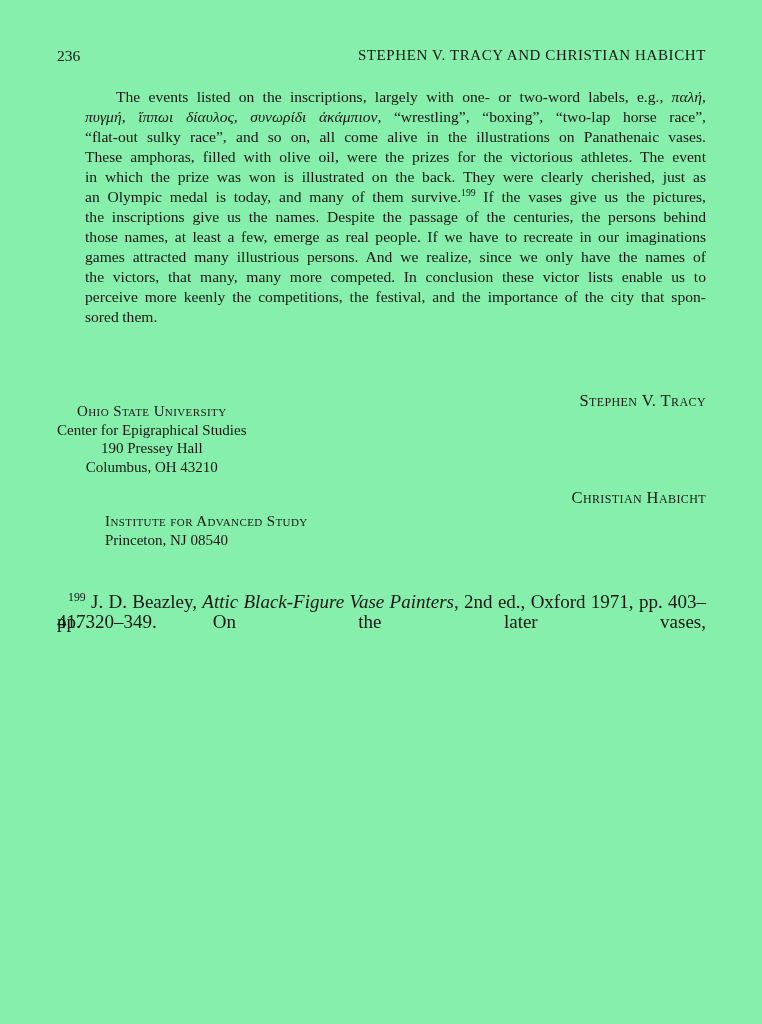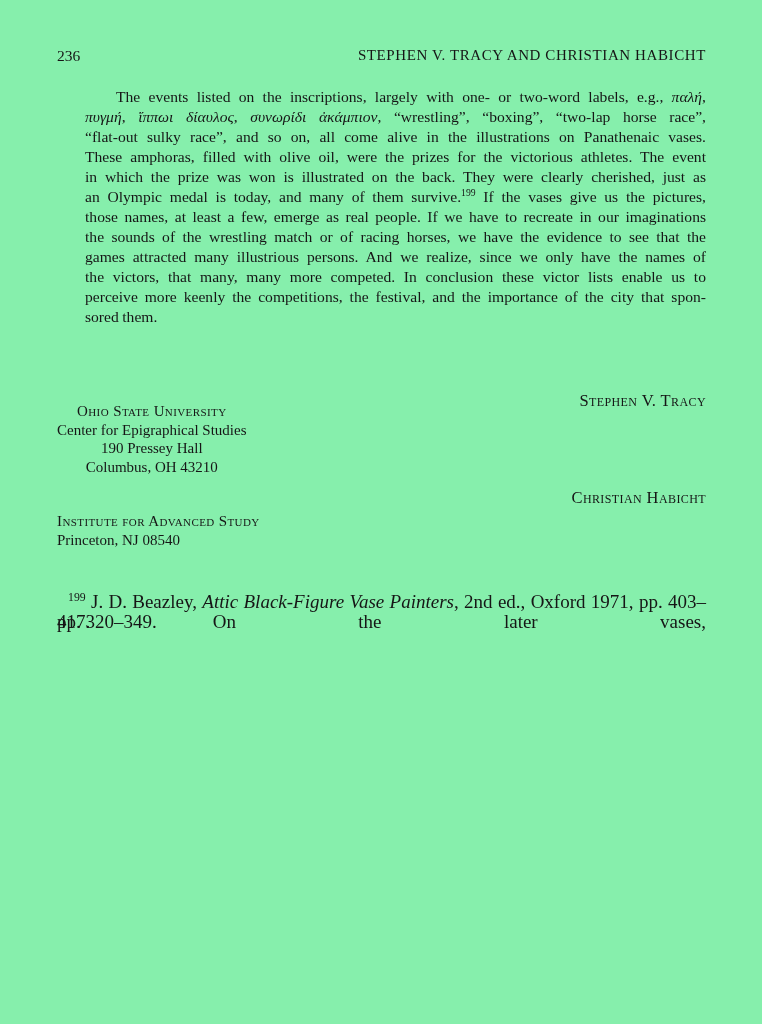--- a/index.html
+++ b/index.html
@@ -37,21 +37,21 @@
     position:absolute;right:56px;
     font-variant:small-caps;font-size:16.5px;letter-spacing:0.4px;
   }
   .sig-name-1{top:377px;margin-top:14px;}
   .sig-name-2{top:488px;}
   .affil{
     position:absolute;left:57px;
     font-size:15px;line-height:18.5px;
   }
   .affil-1{top:402px;text-align:center;}
-  .affil-2{top:512px;}
+  .affil-2{top:512px;margin-left:48px;}
   .affil-line.smallcaps{font-variant:small-caps;letter-spacing:0.4px;}
   
   .footnote{
     position:absolute;top:592px;left:57px;width:649px;
     font-size:19px;line-height:20px;
   }
   .fn-line{
     text-align:justify;text-align-last:justify;height:20px;
   }
   .fn-line.indent{text-indent:11px;}
@@ -66,22 +66,22 @@
     <div class="running-title">STEPHEN V. TRACY AND CHRISTIAN HABICHT</div>
   </div>
 
   <div class="body-text">
       <div class="body-line indent">The events listed on the inscriptions, largely with one- or two-word labels, e.g., <i>παλή</i>,</div>
       <div class="body-line"><i>πυγμή</i>, <i>ἵππωι δίαυλος</i>, <i>συνωρίδι ἀκάμπιον</i>, “wrestling”, “boxing”, “two-lap horse race”,</div>
       <div class="body-line">“flat-out sulky race”, and so on, all come alive in the illustrations on Panathenaic vases.</div>
       <div class="body-line">These amphoras, filled with olive oil, were the prizes for the victorious athletes. The event</div>
       <div class="body-line">in which the prize was won is illustrated on the back. They were clearly cherished, just as</div>
       <div class="body-line">an Olympic medal is today, and many of them survive.<sup>199</sup> If the vases give us the pictures,</div>
+      <div class="body-line">the inscriptions give us the names. Despite the passage of the centuries, the persons behind</div>
       <div class="body-line">those names, at least a few, emerge as real people. If we have to recreate in our imaginations</div>
-      <div class="body-line">the sounds of the wrestling match or of racing horses, we have the evidence to see that the</div>
       <div class="body-line">games attracted many illustrious persons. And we realize, since we only have the names of</div>
       <div class="body-line">the victors, that many, many more competed. In conclusion these victor lists enable us to</div>
       <div class="body-line">perceive more keenly the competitions, the festival, and the importance of the city that spon-</div>
       <div class="body-line no-just">sored them.</div>
     </div>
 
   <div class="sig-name sig-name-1">Stephen V. Tracy</div>
 
   <div class="affil affil-1">
       <div class="affil-line smallcaps">Ohio State University</div>

